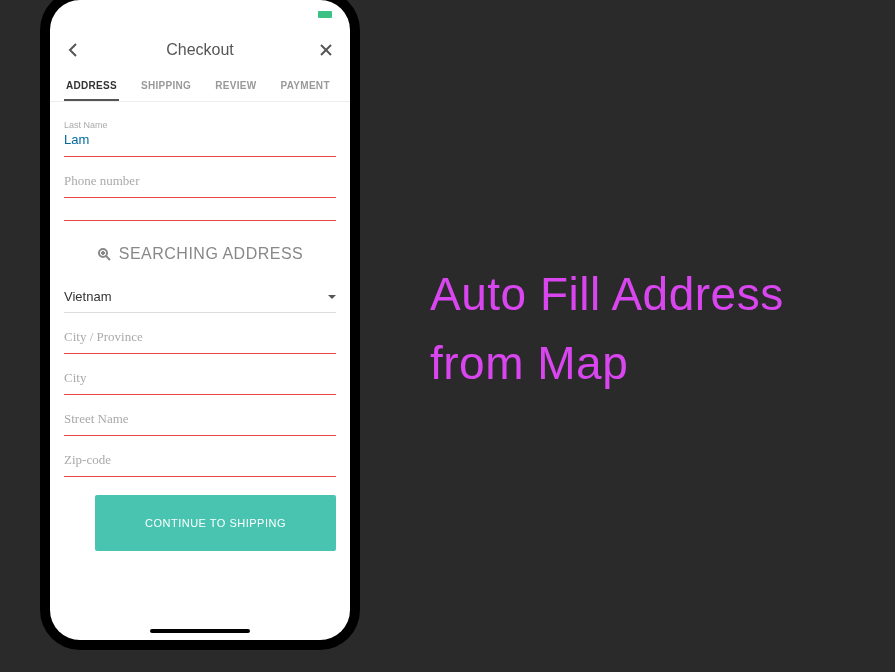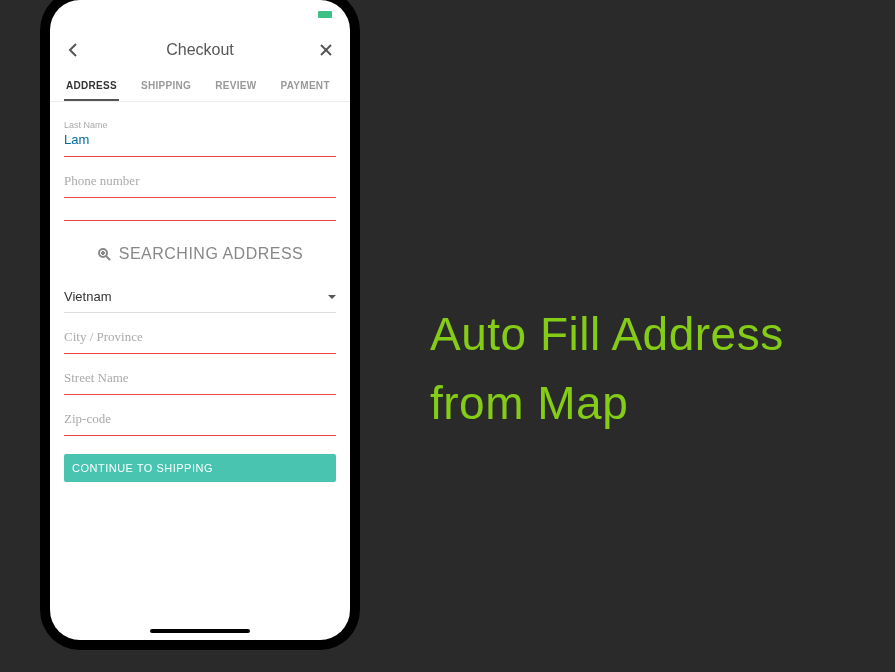--- a/index.html
+++ b/index.html
@@ -163,26 +163,28 @@
   height: 0;
   border-left: 4px solid transparent;
   border-right: 4px solid transparent;
   border-top: 4px solid #555;
 }
 
 
 .cta-button {
   background: #48c4b1;
   color: #fff;
-  padding: 8px;
+  text-align: center;
+  padding: 22px;
   font-size: 11px;
   letter-spacing: 0.5px;
   border-radius: 2px;
   margin-top: 18px;
   cursor: pointer;
+  margin-left: 31px;
 }
 
 
 .home-indicator {
   height: 18px;
   display: flex;
   align-items: center;
   justify-content: center;
 }
 .home-bar {
@@ -190,26 +192,25 @@
   height: 4px;
   background: #000;
   border-radius: 2px;
 }
 
 
 .caption {
   position: absolute;
   left: 430px;
   top: 260px;
-  color: #84cc16;
+  color: #d946ef;
   font-size: 46px;
   font-weight: 300;
   line-height: 1.5;
   letter-spacing: 0.5px;
-  margin-top: 40px;
 }
 </style>
 </head>
 <body>
 
 <div class="phone-frame">
   <div class="phone-inner">
 
     <div class="status-bar">
       <div class="battery-icon"></div>
@@ -263,20 +264,23 @@
 
       <div class="dropdown-field">
         <div class="dropdown-value">Vietnam</div>
         <div class="dropdown-caret"></div>
       </div>
 
       <div class="field">
         <div class="field-placeholder">City / Province</div>
       </div>
 
+      <div class="field">
+        <div class="field-placeholder">City</div>
+      </div>
 
       <div class="field">
         <div class="field-placeholder">Street Name</div>
       </div>
 
       <div class="field">
         <div class="field-placeholder">Zip-code</div>
       </div>
 
       <div class="cta-button">CONTINUE TO SHIPPING</div>

